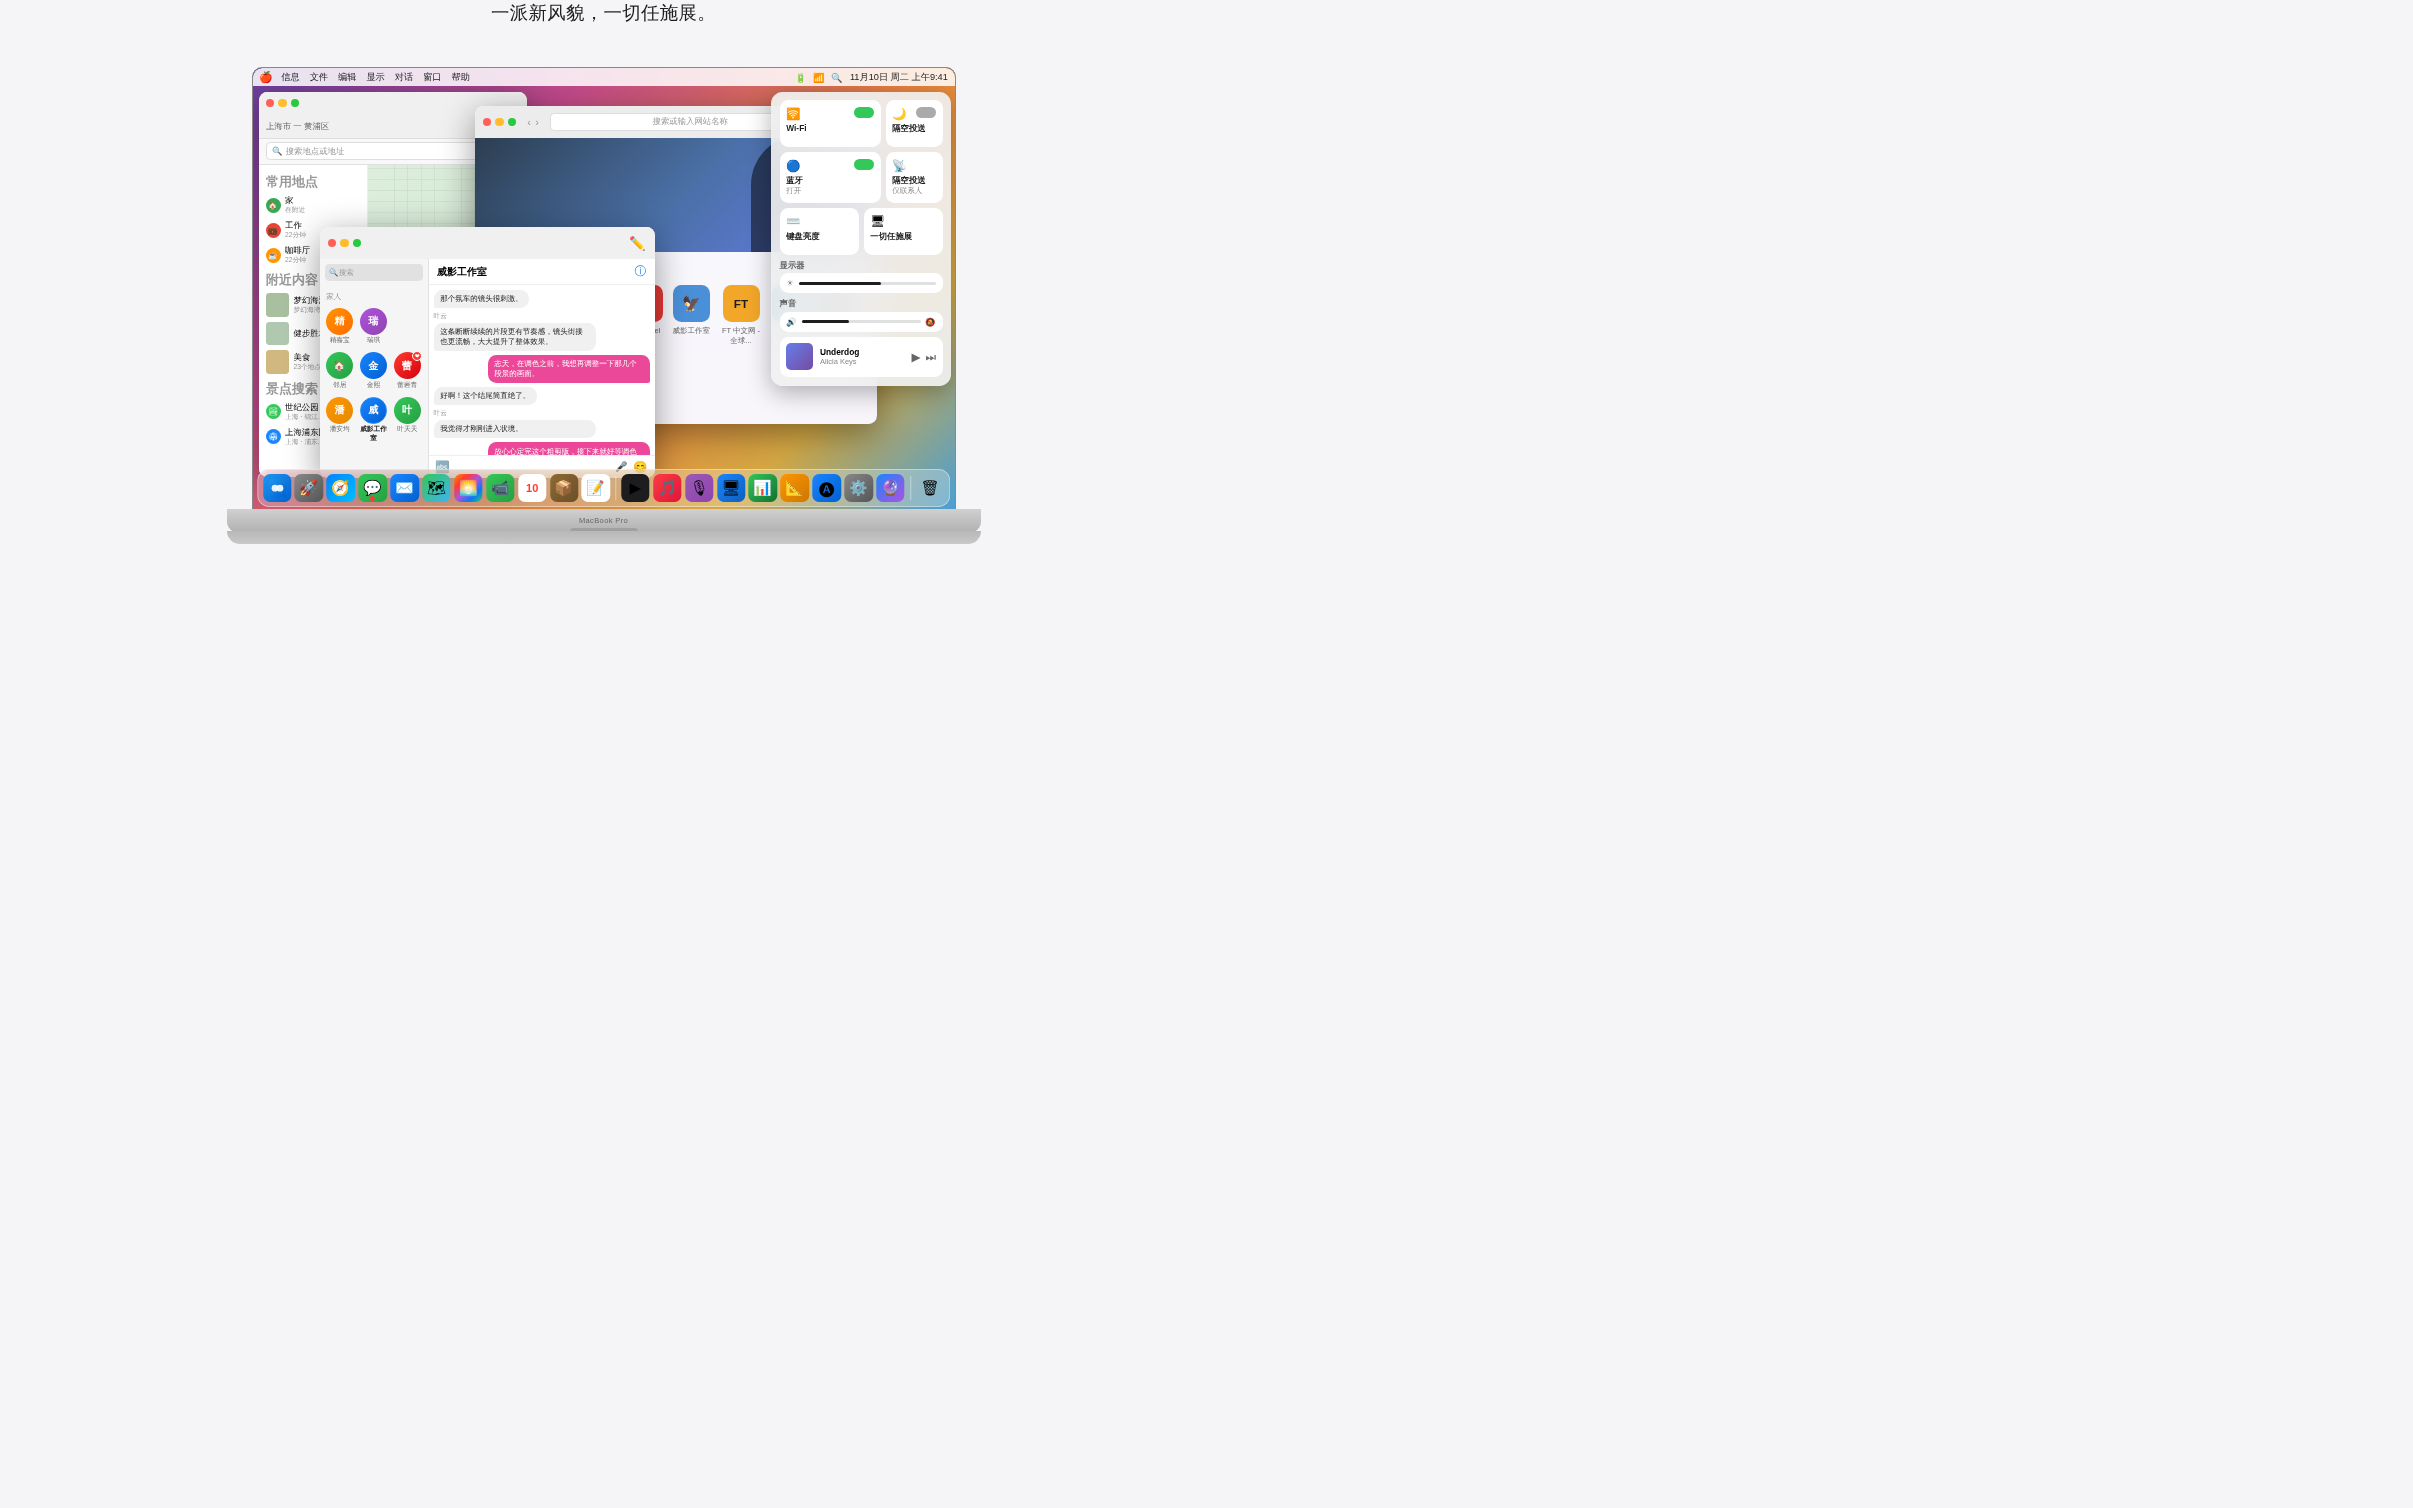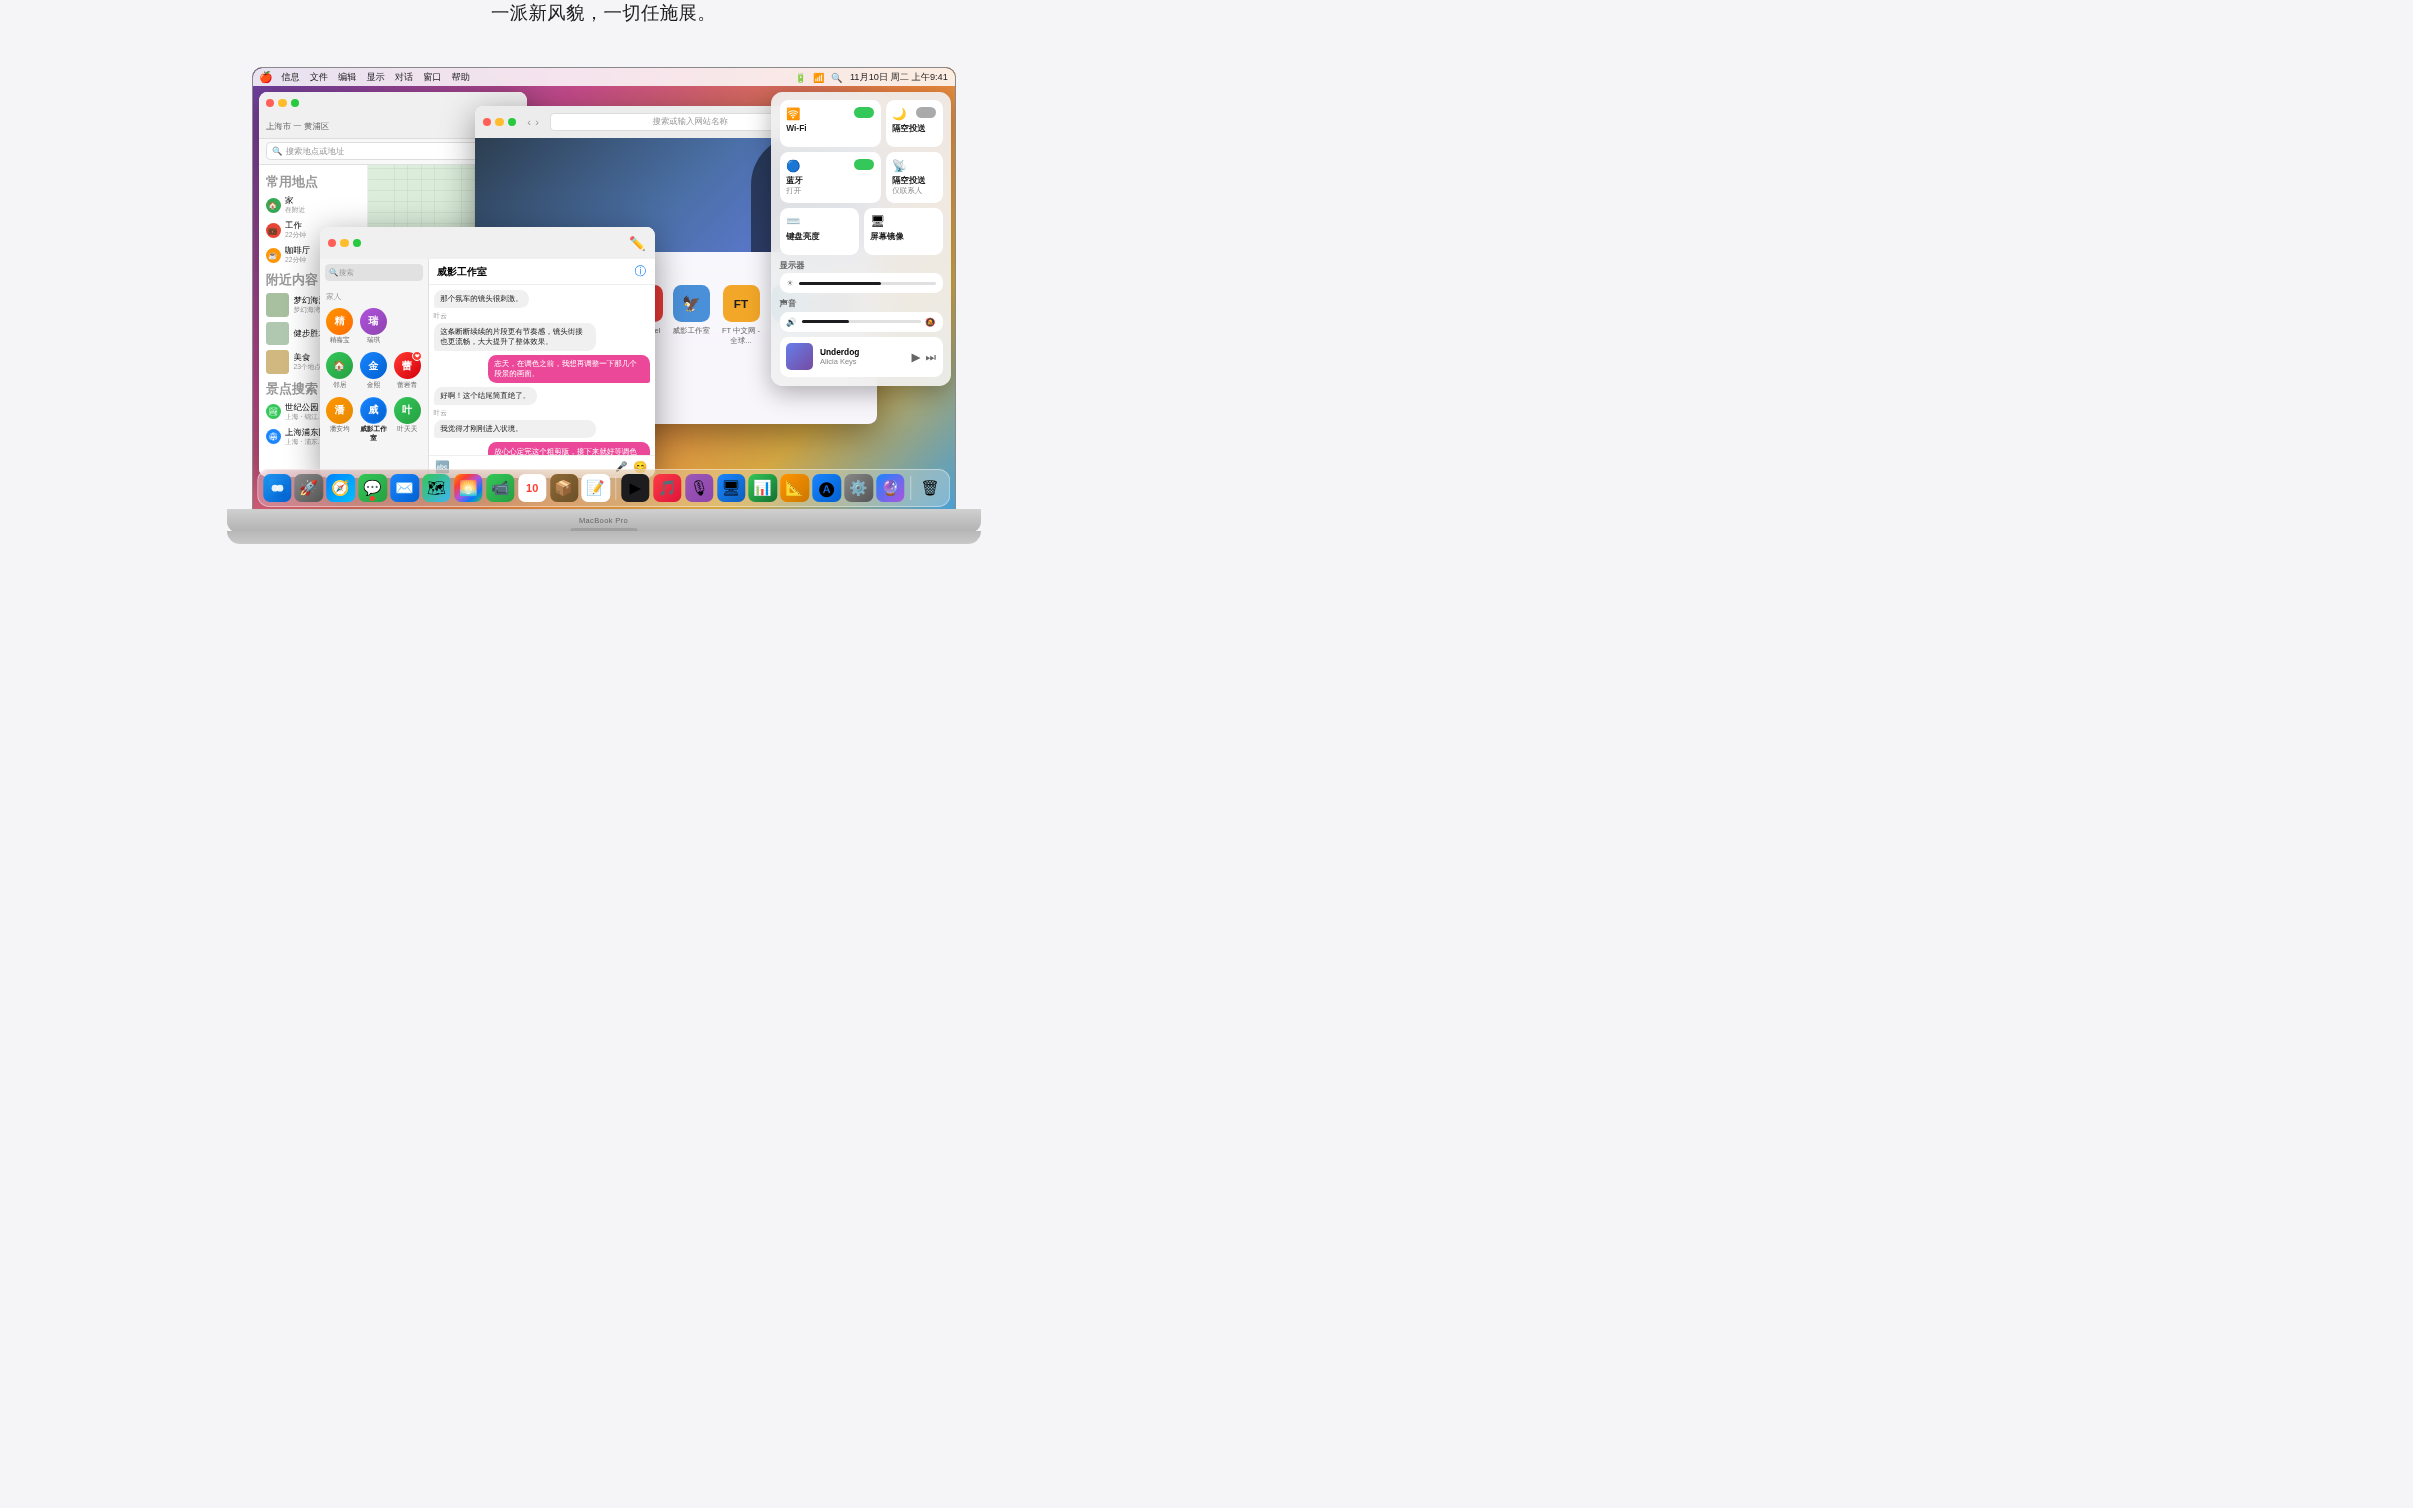--- a/index.html
+++ b/index.html
@@ -1024,21 +1024,21 @@
             <div class="cc-tile-sub">仅联系人</div>
           </div>
         </div>
         <div class="cc-row">
           <div class="cc-tile">
             <div class="cc-tile-icon">⌨️</div>
             <div class="cc-tile-title">键盘亮度</div>
           </div>
           <div class="cc-tile">
             <div class="cc-tile-icon">🖥</div>
-            <div class="cc-tile-title">屏幕镜像</div>
+            <div class="cc-tile-title">一切任施展</div>
           </div>
         </div>
         <div class="cc-section-label">显示器</div>
         <div class="cc-slider-row">
           <span style="font-size:8.4px;color:#888;">☀</span>
           <div class="cc-slider">
             <div class="cc-slider-fill"></div>
           </div>
         </div>
         <div class="cc-section-label">声音</div>

